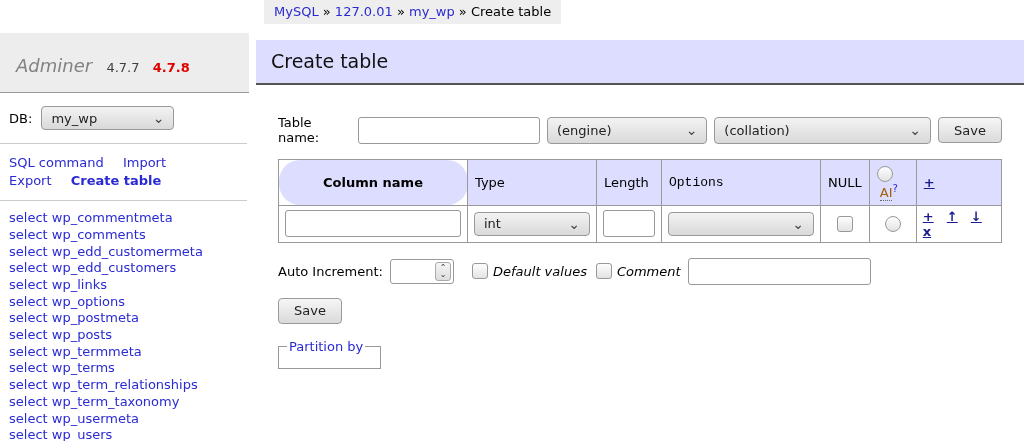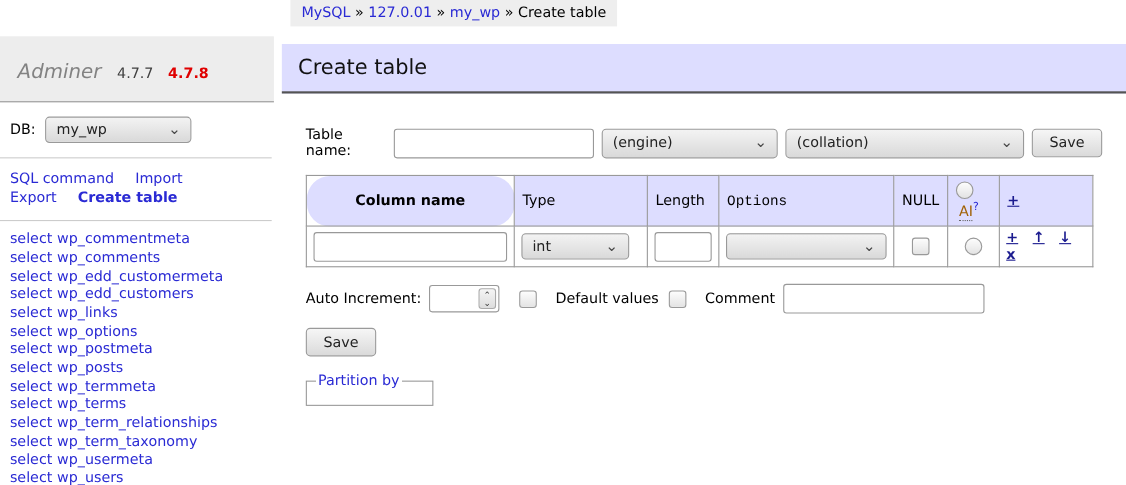--- a/index.html
+++ b/index.html
@@ -84,27 +84,27 @@
   .auto-row { margin-top: 15px; display: flex; align-items: center; }
   .numwrap { position: relative; display: inline-block; margin-left: 7px; }
   .numwrap input { width: 64px; height: 25px; padding-right: 20px; }
   .spinner {
     position: absolute; right: 3px; top: 3px; width: 16px; height: 19px;
     border: 1px solid #aaa; border-radius: 3px; background: linear-gradient(#f5f5f5, #ddd);
     display: flex; flex-direction: column; align-items: center; justify-content: center;
     font-size: 8px; line-height: 7px; color: #333; cursor: pointer;
   }
   .auto-row .gap { margin-left: 18px; }
-  .auto-row label { margin-left: 17px; }
+  .auto-row label { margin-left: 5px; font-style: italic; }
   .auto-row .cb2 { margin-left: 9px; }
   .comment-input { width: 183px; margin-left: 7px; }
 
   .save2 { margin-top: 13px; }
   fieldset.partition {
-    margin: 15px 0 0 0; border: 1px solid #999; width: 116px; padding: 6px 5px 8px;
+    margin: 15px 0 0 0; border: 1px solid #999; width: 103px; padding: 6px 5px 8px;
   }
   fieldset.partition legend { padding: 0 2px; margin-left: 3px; }
 </style>
 </head>
 <body>
 
 <div class="sidebar">
   <h1 class="logo-box" style="margin-block:33px 0; font-weight:normal;">
     <span class="logo-title">Adminer</span>
     <span class="logo-version">4.7.7</span>
@@ -179,21 +179,21 @@
         </th>
         <th class="c-add">
           <a class="act">+</a>
         </th>
       </tr>
       <tr>
         <td>
           <input class="text mini" style="width: 176px;" value="">
         </td>
         <td>
-          <div class="select mini" style="width:98px;">
+          <div class="select mini" style="width:116px;">
             <span>int</span>
             <span class="chev">⌄</span>
           </div>
         </td>
         <td>
           <input class="text small-input" value="" style="">
         </td>
         <td>
           <div class="select mini" style="width:146px;">
             <span></span>

